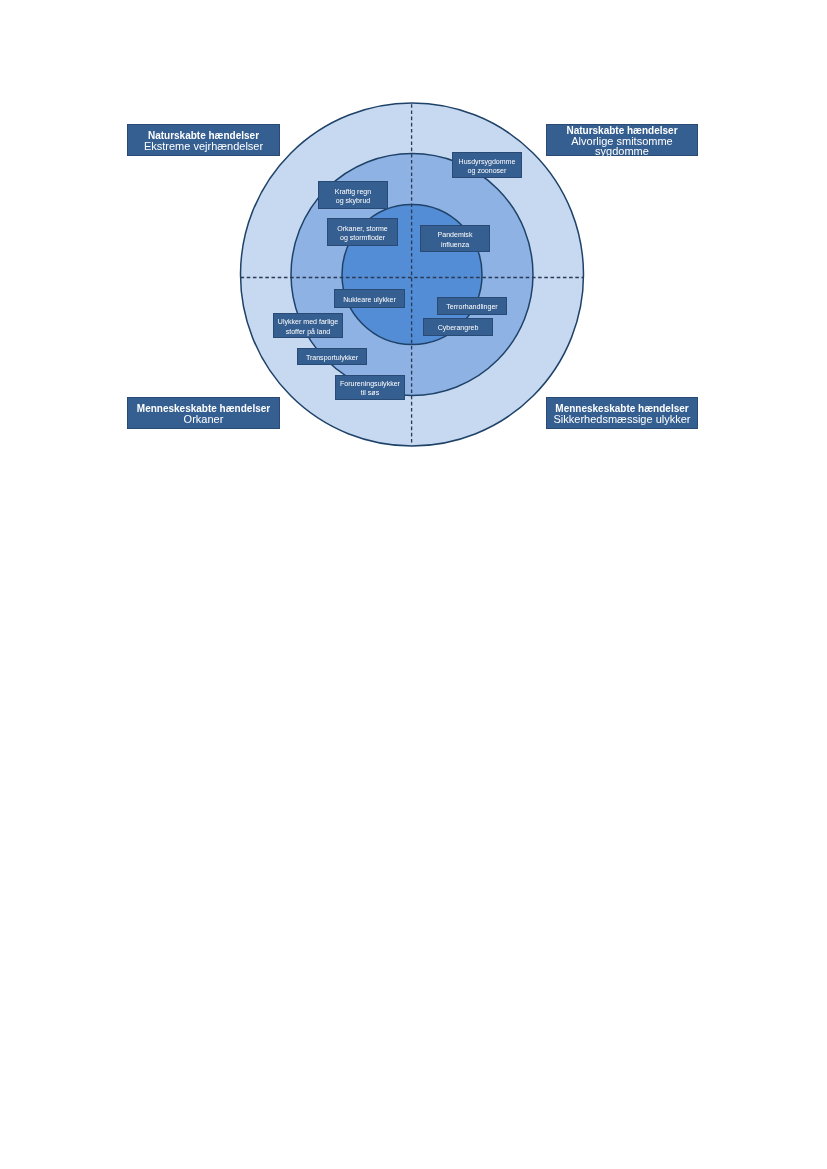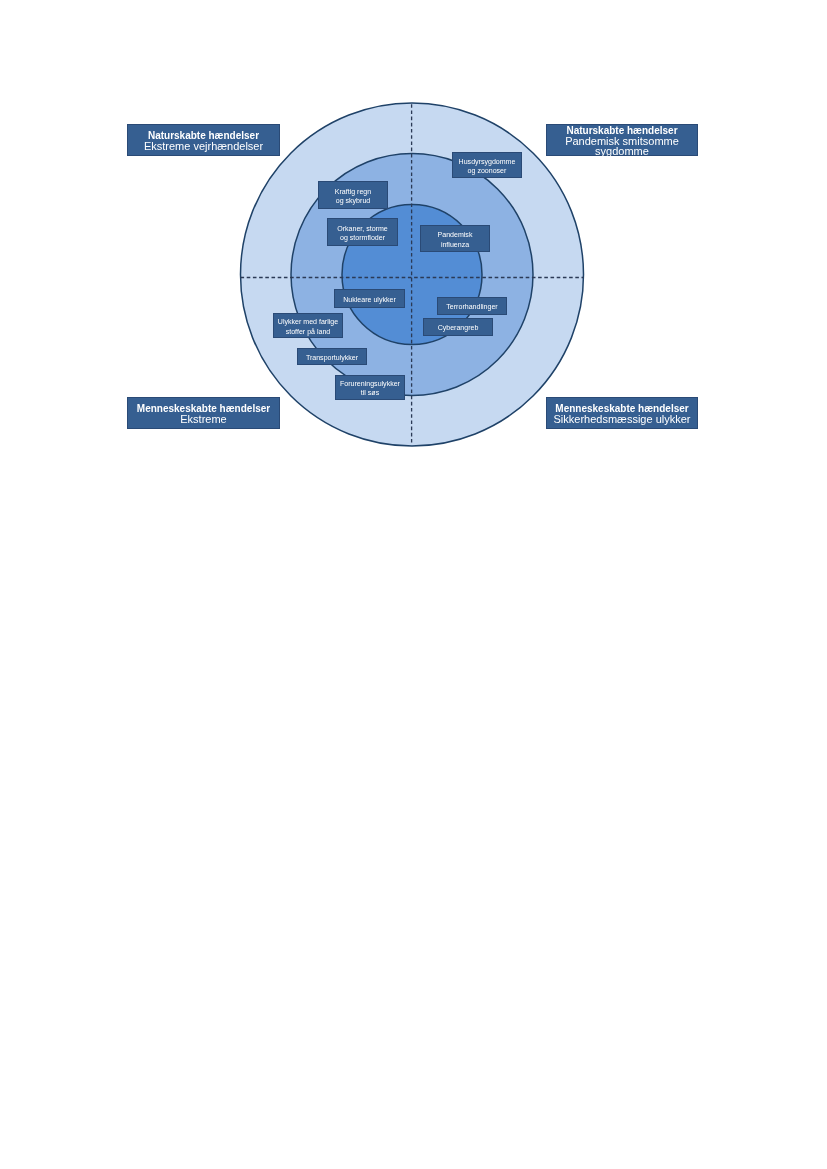--- a/index.html
+++ b/index.html
@@ -27,27 +27,27 @@
 
   <div class="lbl corner" style="left:127px;top:123.5px;width:153px;height:32px;">
     <div>
       <b>Naturskabte hændelser</b>
       <span>Ekstreme vejrhændelser</span>
     </div>
   </div>
   <div class="lbl corner" style="left:546px;top:123.5px;width:152px;height:32px;">
     <div>
       <b>Naturskabte hændelser</b>
-      <span>Pandemisk smitsomme sygdomme</span>
+      <span>Alvorlige smitsomme sygdomme</span>
     </div>
   </div>
   <div class="lbl corner" style="left:127px;top:397px;width:153px;height:32px;">
     <div>
       <b>Menneskeskabte hændelser</b>
-      <span>Ekstreme</span>
+      <span>Orkaner</span>
     </div>
   </div>
   <div class="lbl corner" style="left:546px;top:397px;width:152px;height:32px;">
     <div>
       <b>Menneskeskabte hændelser</b>
       <span>Sikkerhedsmæssige ulykker</span>
     </div>
   </div>
 
   <div class="lbl item" style="left:452px;top:152px;width:70px;height:26.2px;">

